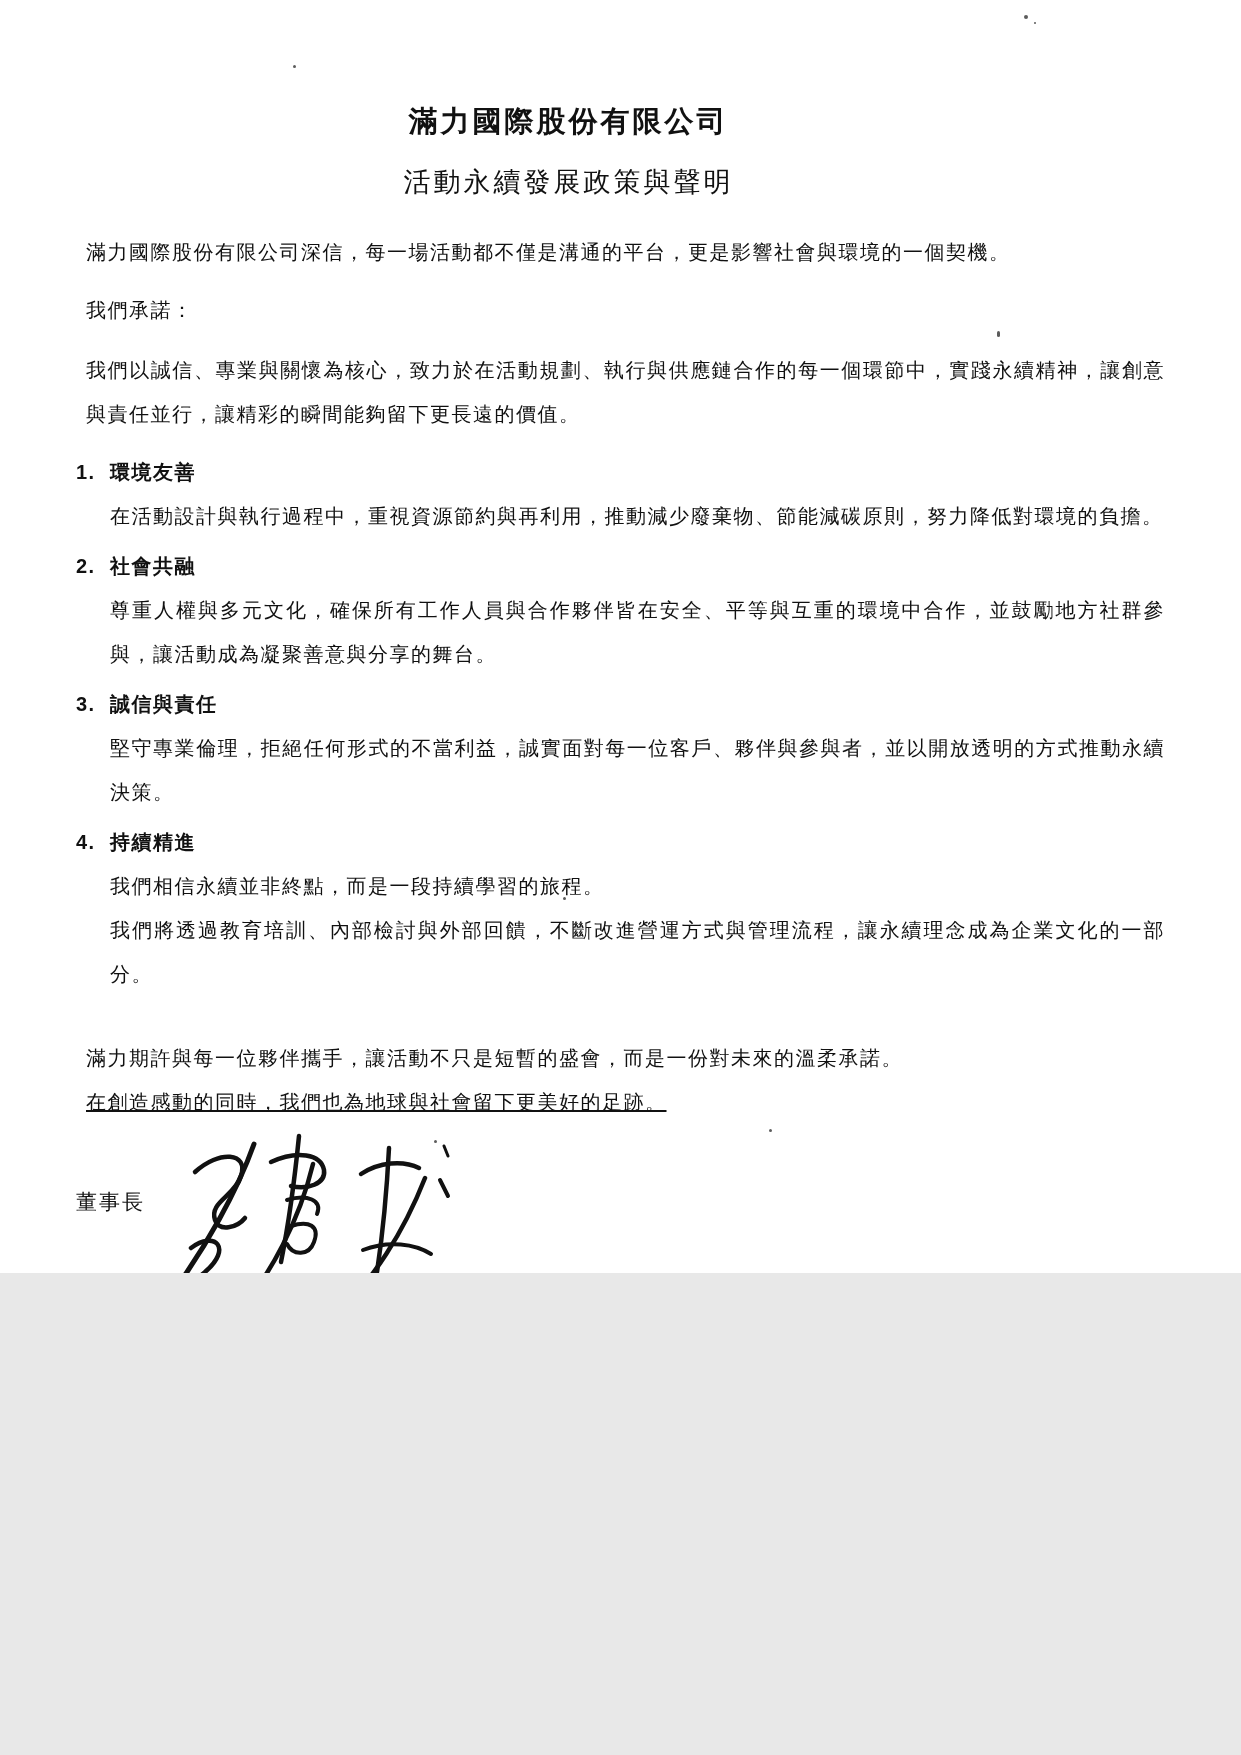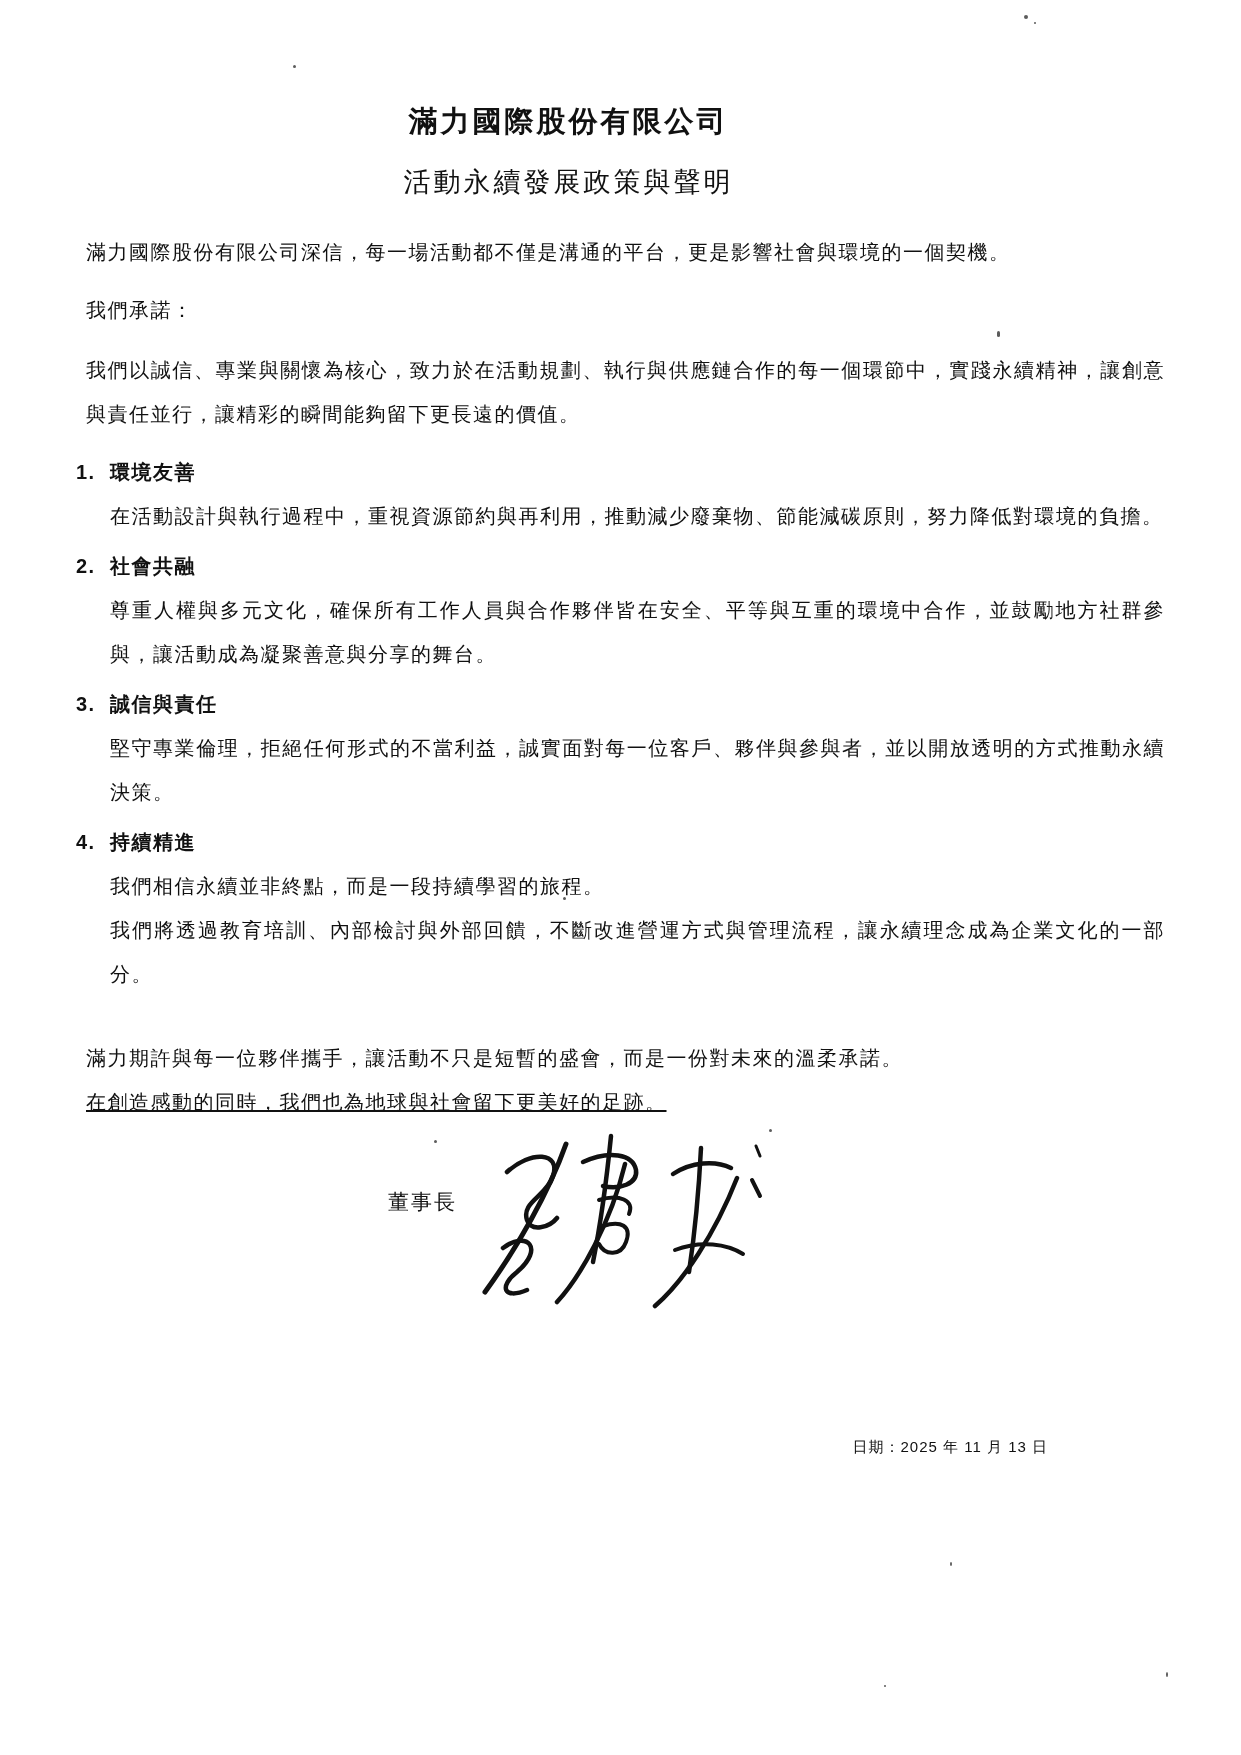--- a/index.html
+++ b/index.html
@@ -2,21 +2,21 @@
 <html><head>
 <meta charset="utf-8">
 <style>
   * { box-sizing: border-box; margin: 0; padding: 0; }
   html, body { background: #e8e8e8; }
   body { font-family: "Liberation Sans", "DejaVu Sans", sans-serif; }
 
   .page {
     position: relative;
     width: 1241px;
-    height: 1755px;
+    height: 1273px;
     margin: 0 auto;
     background: #ffffff;
     color: #111111;
     padding: 103px 76px 0 76px;
     overflow: hidden;
   }
 
   
   .headings {
     text-align: center;
@@ -66,21 +66,21 @@
     text-align: justify;
     margin-left: 34px;
   }
 
   .closing-1 { margin-top: 40px; margin-bottom: 0; }
   .closing-2 { margin-bottom: 0; text-decoration: underline; }
 
   
   .sign-row {
     display: flex;
-    justify-content: center;
+    justify-content: flex-start;
     align-items: flex-start;
     padding-right: 74px;
     margin-top: 6px;
   }
   .sign-label {
     font-size: 21px;
     letter-spacing: 2px;
     margin-top: 58px;
     margin-right: 12px;
   }

